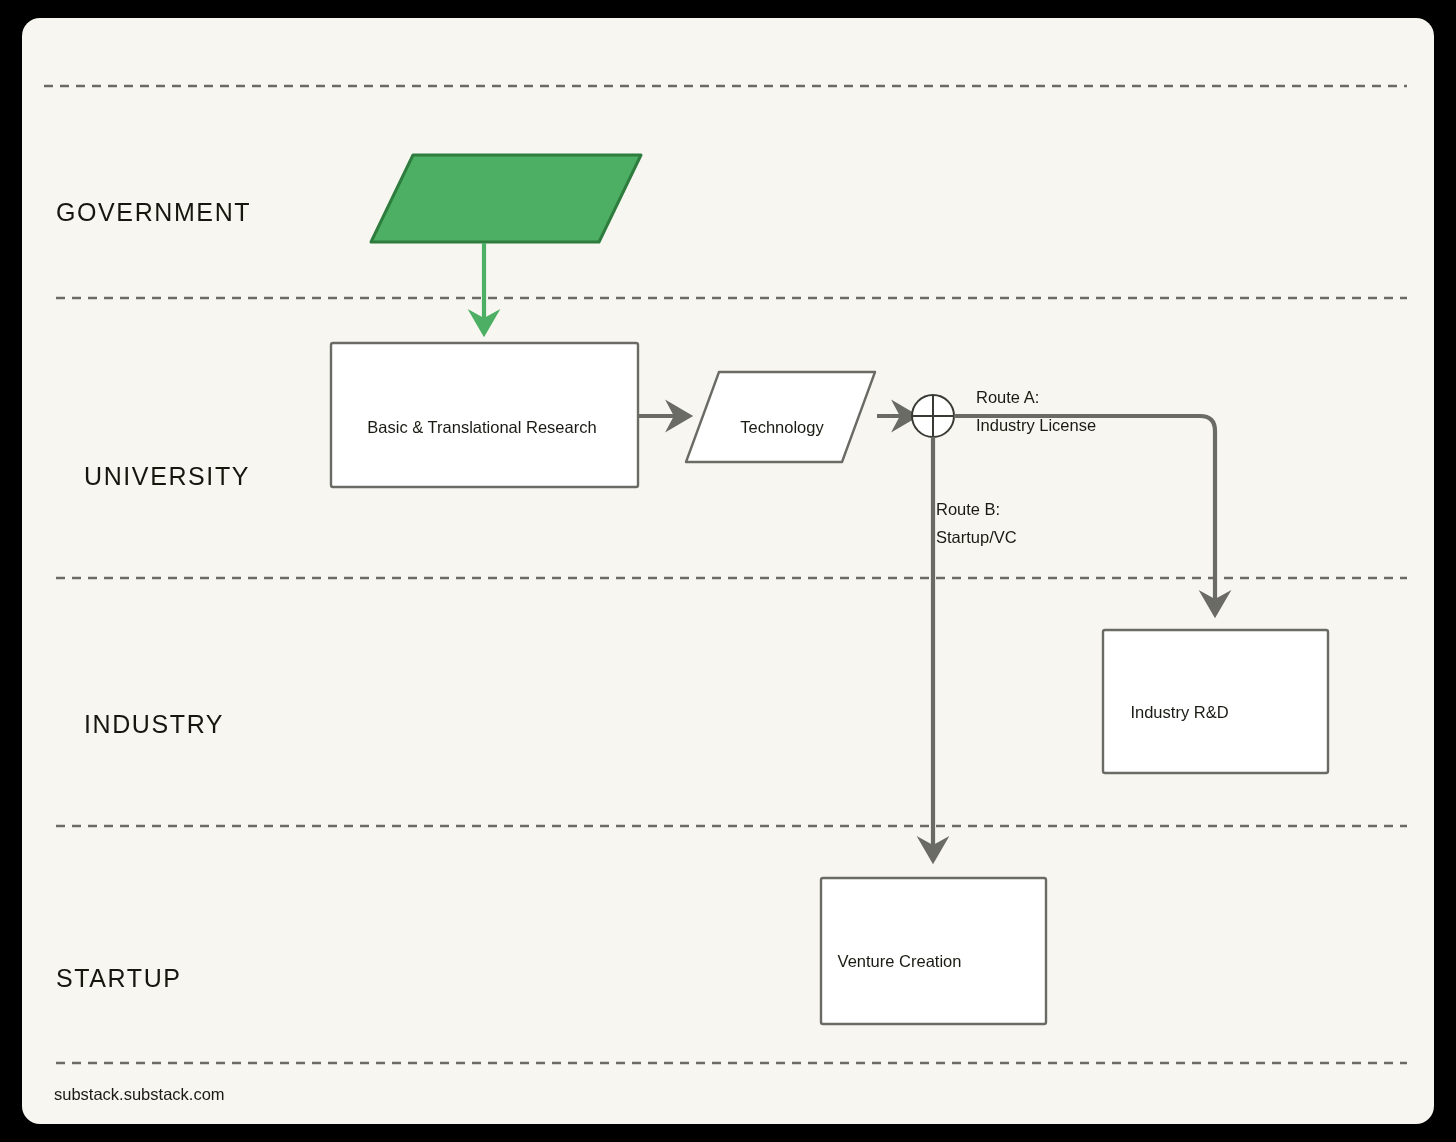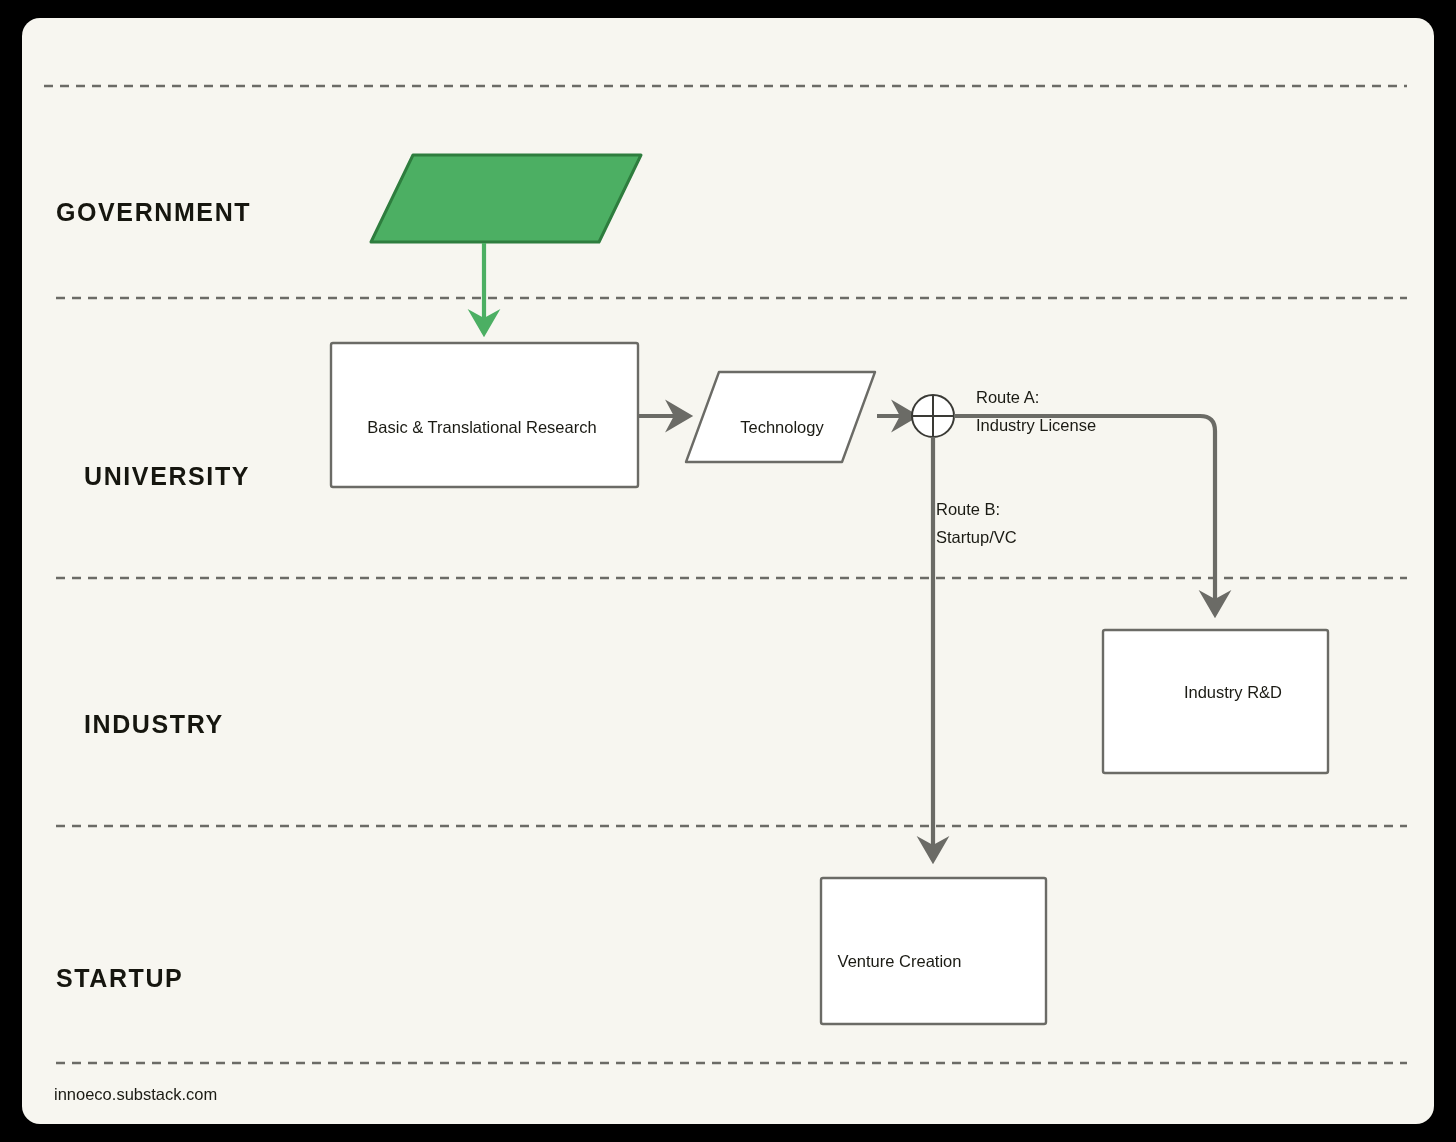--- a/index.html
+++ b/index.html
@@ -31,21 +31,21 @@
     top: 0;
     width: 1412px;
     height: 1106px;
   }
   
   .lane-label {
     position: absolute;
     font-size: 25px;
     letter-spacing: 1.6px;
     color: #16160f;
-    font-weight: 700;
+    font-weight: 400;
     white-space: nowrap;
   }
   #lbl-gov   { left: 34px; top: 180px; }
   #lbl-uni   { left: 34px; top: 444px; margin-left: 28px; }
   #lbl-ind   { left: 34px; top: 692px; margin-left: 28px; }
   #lbl-start { left: 34px; top: 946px; }
 
   
   .node-text {
     position: absolute;
@@ -60,21 +60,21 @@
     color: #ffffff;
     font-size: 16.5px;
   }
   #txt-basic-research {
     left: 315px; top: 398px; width: 290px;
   }
   #txt-technology {
     left: 680px; top: 398px; width: 160px;
   }
   #txt-industry-rd {
-    left: 1055px; top: 663px; width: 205px; text-align: right;
+    left: 1055px; top: 683px; width: 205px;
   }
   #txt-venture-creation {
     left: 775px; top: 932px; width: 205px;
   }
 
   
   .edge-label {
     position: absolute;
     font-size: 16.5px;
     color: #1b1b14;
@@ -161,16 +161,16 @@
     <div class="edge-label" id="lbl-route-a">
       <div>Route A:</div>
       <div>Industry License</div>
     </div>
 
     <div class="edge-label" id="lbl-route-b">
       <div>Route B:</div>
       <div>Startup/VC</div>
     </div>
 
-    <div id="footer-text">innoeco.substack.com</div>
+    <div id="footer-text">substack.substack.com</div>
 
   </div>
 </div>
 
 </body></html>

